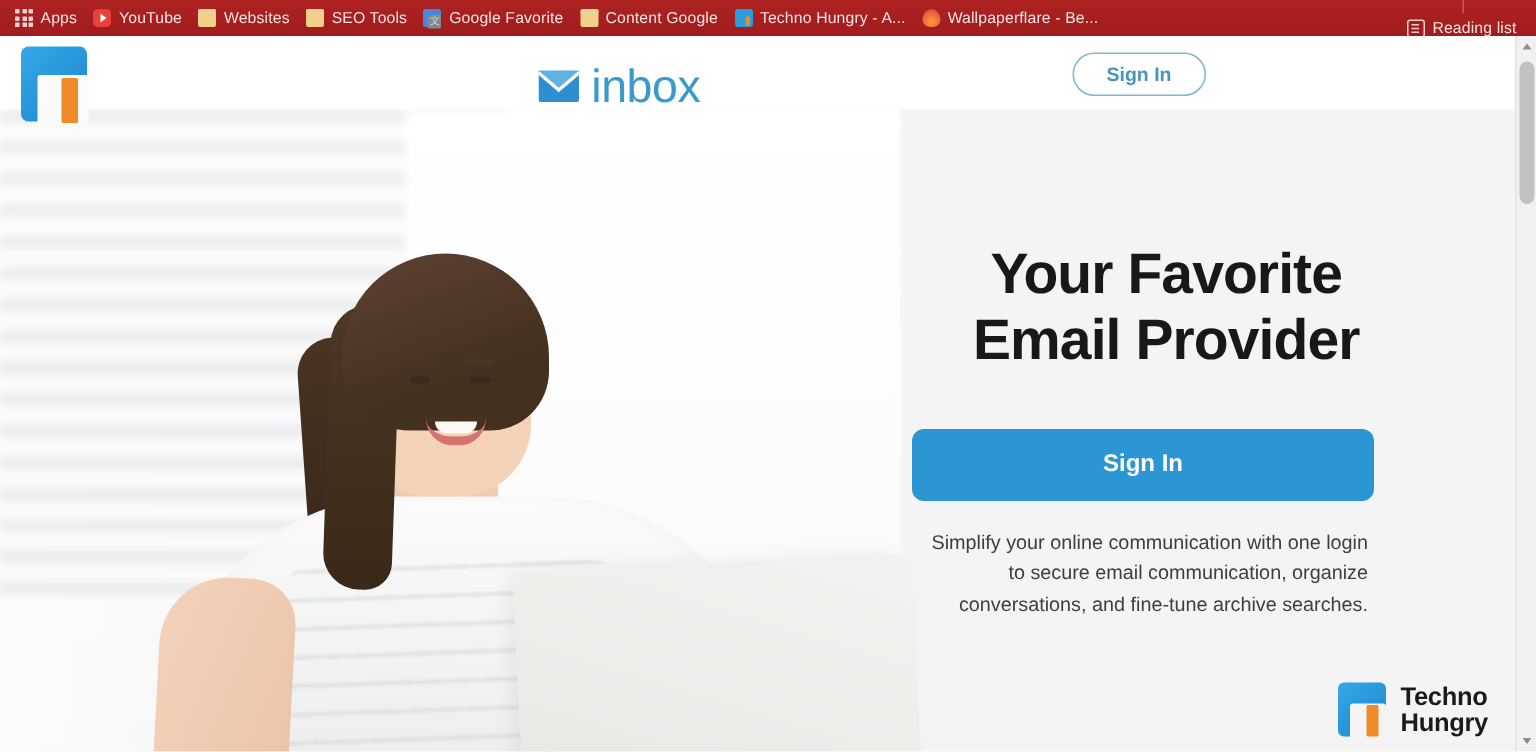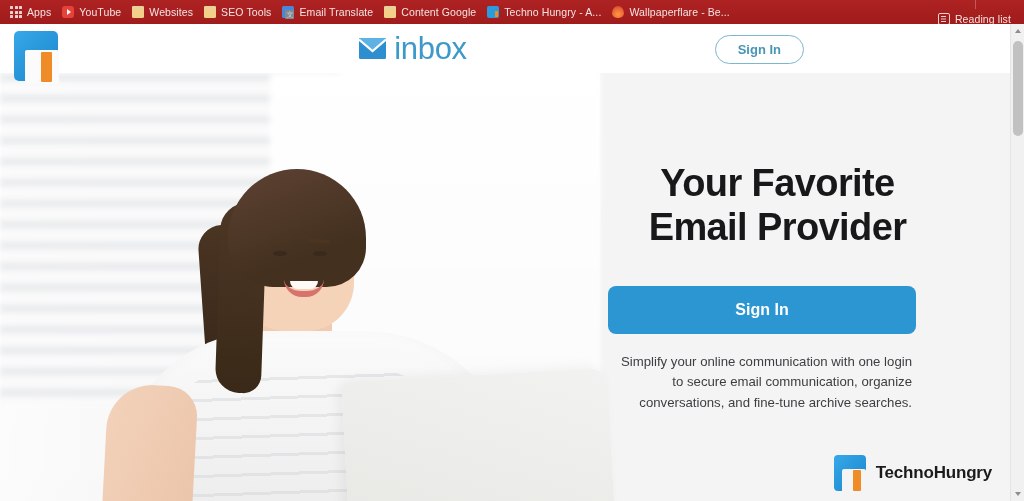--- a/index.html
+++ b/index.html
@@ -60,21 +60,21 @@
   .ico-rl:before { content:""; position:absolute; left:2px; top:2px; width:5.5px; height:1px; background:#f3cfcf; box-shadow: 0 2.5px 0 #f3cfcf, 0 5px 0 #f3cfcf; }
 
   .bm-sep { width:1px; height:13px; background:#cf8a8a; opacity:.55; margin:0 8px; }
   .bar-right { margin-left:auto; display:flex; align-items:center;flex-direction:column; }
 
   
   .site-header {
     position:absolute; top:24px; left:0;
     width:826px; height:49px;
     background:#ffffff;
-    display:flex; align-items:center; justify-content:center;
+    display:flex; align-items:flex-end; justify-content:center;
   }
   .brand { display:flex; align-items:center; gap:8px; }
   .envelope { width:27px; height:21px; position:relative; }
   .brand-name {
     font-size:31px; color:#3d99c9; font-weight:300;
     letter-spacing:-0.3px; line-height:1;
   }
   .header-signin {
     position:absolute; right:22px; top:11px;
     padding:6px 22px;
@@ -205,21 +205,21 @@
   .sub-copy {
     width:300px;
     font-size:13.2px; color:#3e3e42; line-height:1.55;text-align:right;
   }
 
   
   .watermark {
     position:absolute; right:18px; bottom:8px;
     display:flex; align-items:center; gap:6px;
   }
-  .wm-words { display:flex; flex-direction:row; line-height:1.02; }
+  .wm-words { display:flex; flex-direction:column; line-height:1.02; }
   .wm-words span { font-size:17px; font-weight:700; color:#1b1b1b; letter-spacing:-.2px; }
   .th-logo { position:relative; width:36px; height:40px; }
   .th-c {
     position:absolute; left:0; top:2px; width:32px; height:36px;
     background:linear-gradient(135deg,#36a8e8 0%,#1b85cd 100%);
     border-radius:4px;
   }
   .th-notch { position:absolute; left:8px; top:16px; width:24px; height:24px; background:#f4f4f4; border-radius:2px; }
   .th-bar { position:absolute; left:19px; top:17px; width:8px; height:21px; background:#f08c28; border-radius:1px; }
 
@@ -284,21 +284,21 @@
       <span class="bm-label">Websites</span>
     </div>
 
     <div class="bm">
       <span class="bm-ico ico-folder"></span>
       <span class="bm-label">SEO Tools</span>
     </div>
 
     <div class="bm">
       <span class="bm-ico ico-gt"></span>
-      <span class="bm-label">Email Translate</span>
+      <span class="bm-label">Google Favorite</span>
     </div>
 
     <div class="bm">
       <span class="bm-ico ico-folder"></span>
       <span class="bm-label">Content Google</span>
     </div>
 
     <div class="bm">
       <span class="bm-ico ico-th"></span>
       <span class="bm-label">Techno Hungry - A...</span>

